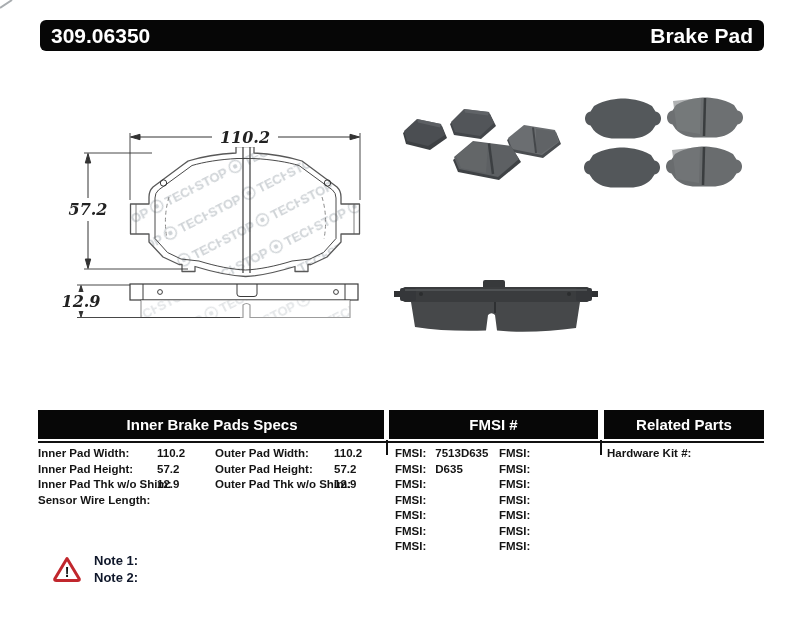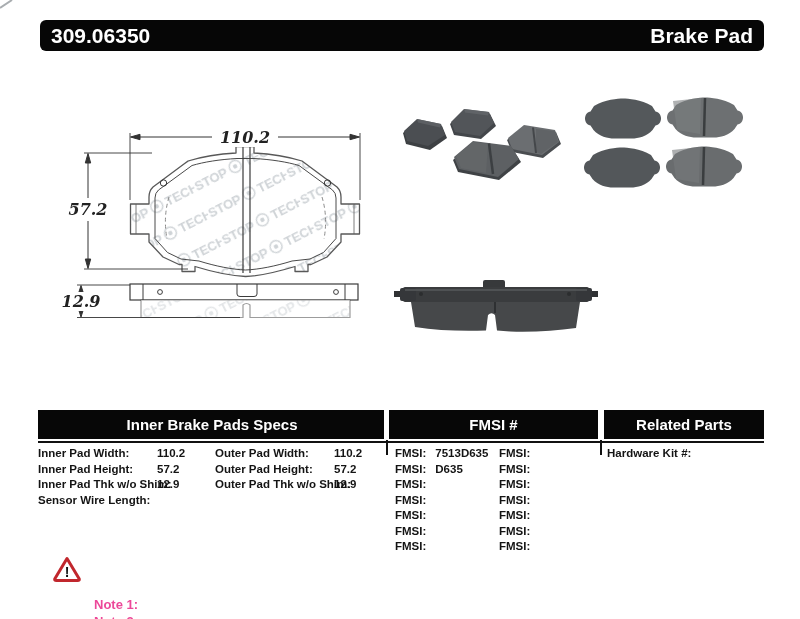--- a/index.html
+++ b/index.html
@@ -38,21 +38,21 @@
 
   
   .col { top:446px; font-size:11.5px; font-weight:bold; color:#141414; }
   .trow { height:15.5px; line-height:15.5px; display:flex; white-space:nowrap; }
   .rlab { width:114px; text-align:left; }
   .rval { margin-left:5px; }
   .flab { text-align:left; }
   .fval { margin-left:9px; }
 
   
-  .note-text { font-size:13px; font-weight:bold; line-height:17px; color:#ec4899;margin-top:44px; }
+  .note-text { font-size:13px; font-weight:bold; line-height:17px; color:#0f172a; }
 </style>
 </head>
 <body>
 
 <div class="page">
 
   <svg class="abs" style="left:0;top:0;" width="800" height="619" viewBox="0 0 800 619">
     <defs>
       <pattern id="wmpat" width="88" height="30" patternUnits="userSpaceOnUse" patternTransform="rotate(-27)">
         <text x="1" y="20" font-family="Liberation Sans, sans-serif" font-size="13" font-weight="bold" fill="#c7ccd0">STOP</text>

